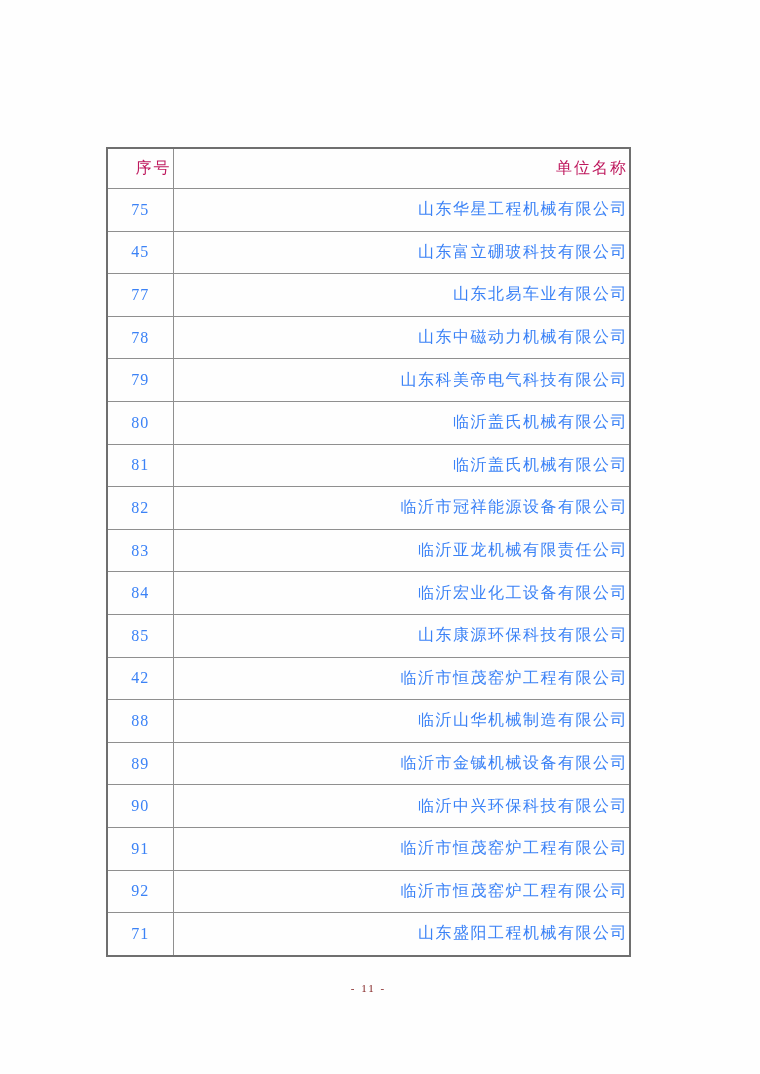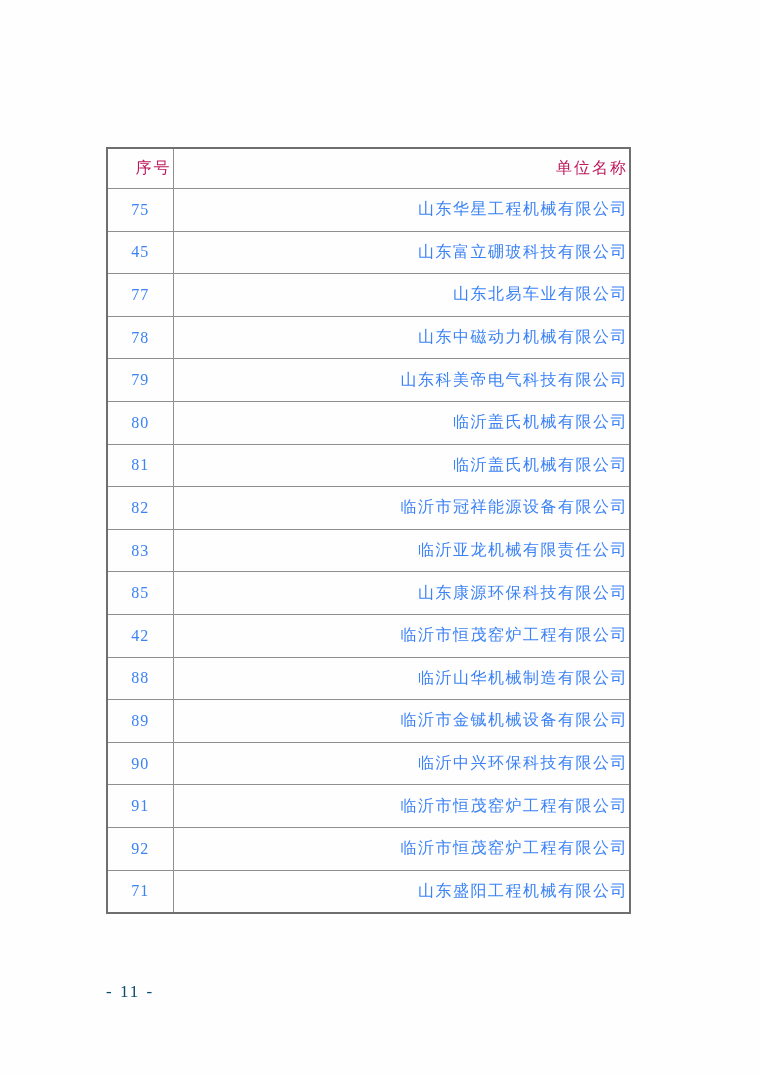--- a/index.html
+++ b/index.html
@@ -56,23 +56,24 @@
   td.col-name {
     text-align: right;
     padding-left: 10px;
     letter-spacing: 1.5px;
   }
   .page-footer {
     position: absolute;
     left: 106px;
     top: 982px;
     width: 525px;
-    font-size: 17px;
+    text-align: center;
+    font-size: 11px;
     letter-spacing: 2px;
-    color: #0c4a6e;
+    color: #7f1d1d;
   }
 </style>
 </head>
 <body>
 
 <div class="page">
 
   <table class="company-table">
     <colgroup>
       <col class="col-no-w">
@@ -115,20 +116,24 @@
         </tr>
         <tr>
           <td class="col-no">82</td>
           <td class="col-name">临沂市冠祥能源设备有限公司</td>
         </tr>
         <tr>
           <td class="col-no">83</td>
           <td class="col-name">临沂亚龙机械有限责任公司</td>
         </tr>
         <tr>
+          <td class="col-no">84</td>
+          <td class="col-name">临沂宏业化工设备有限公司</td>
+        </tr>
+        <tr>
           <td class="col-no">85</td>
           <td class="col-name">山东康源环保科技有限公司</td>
         </tr>
         <tr>
           <td class="col-no">42</td>
           <td class="col-name">临沂市恒茂窑炉工程有限公司</td>
         </tr>
         <tr>
           <td class="col-no">88</td>
           <td class="col-name">临沂山华机械制造有限公司</td>

